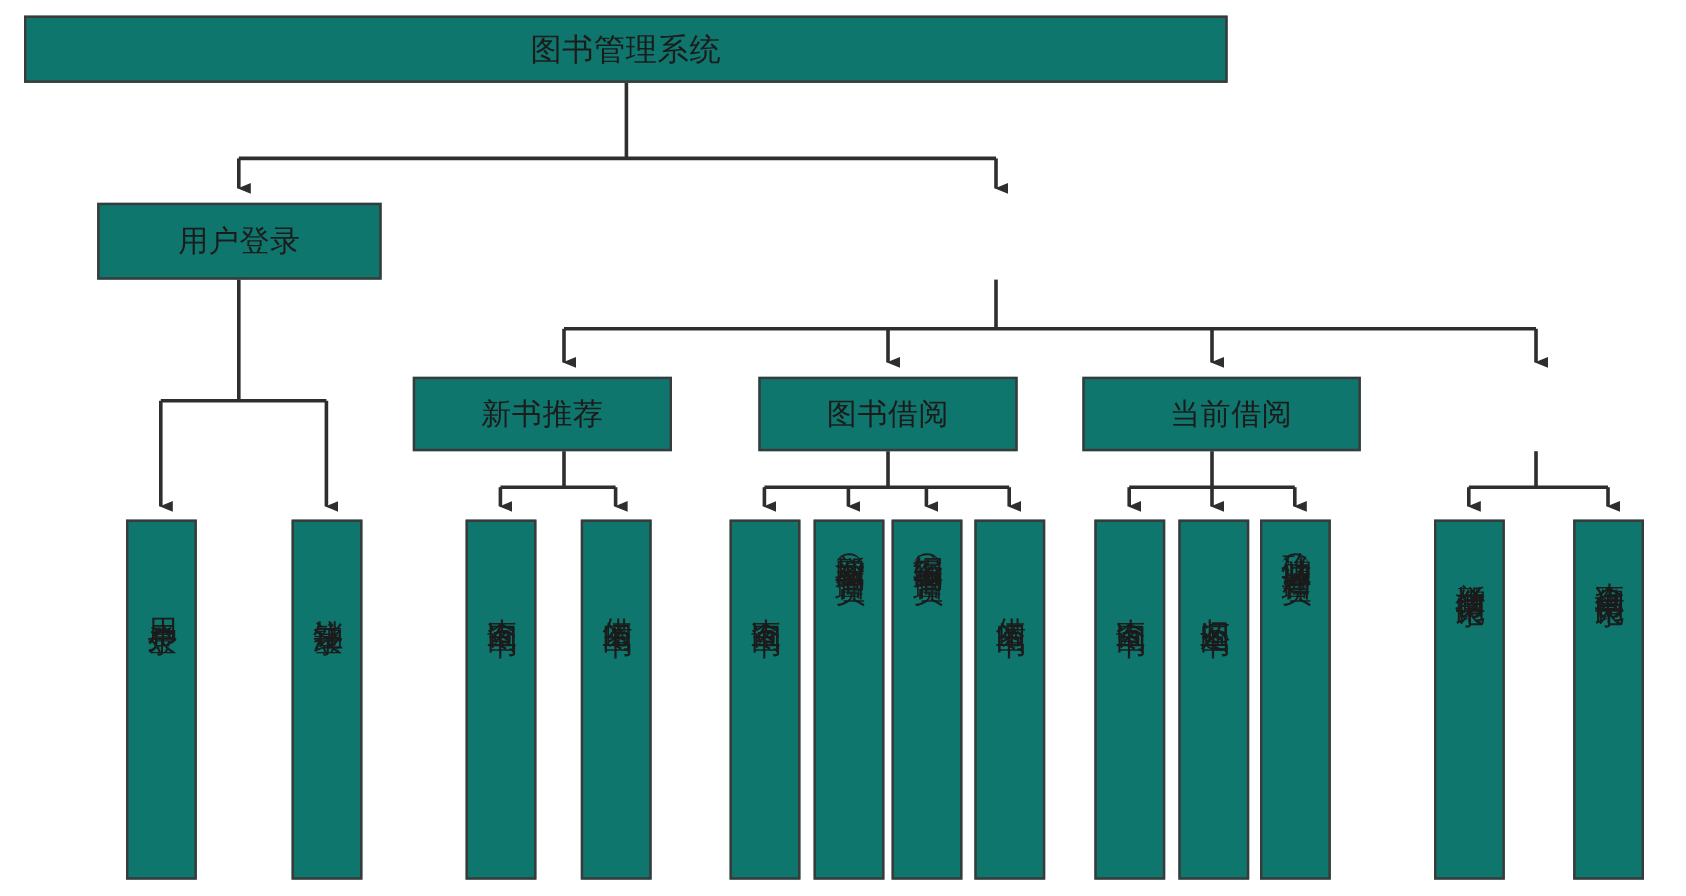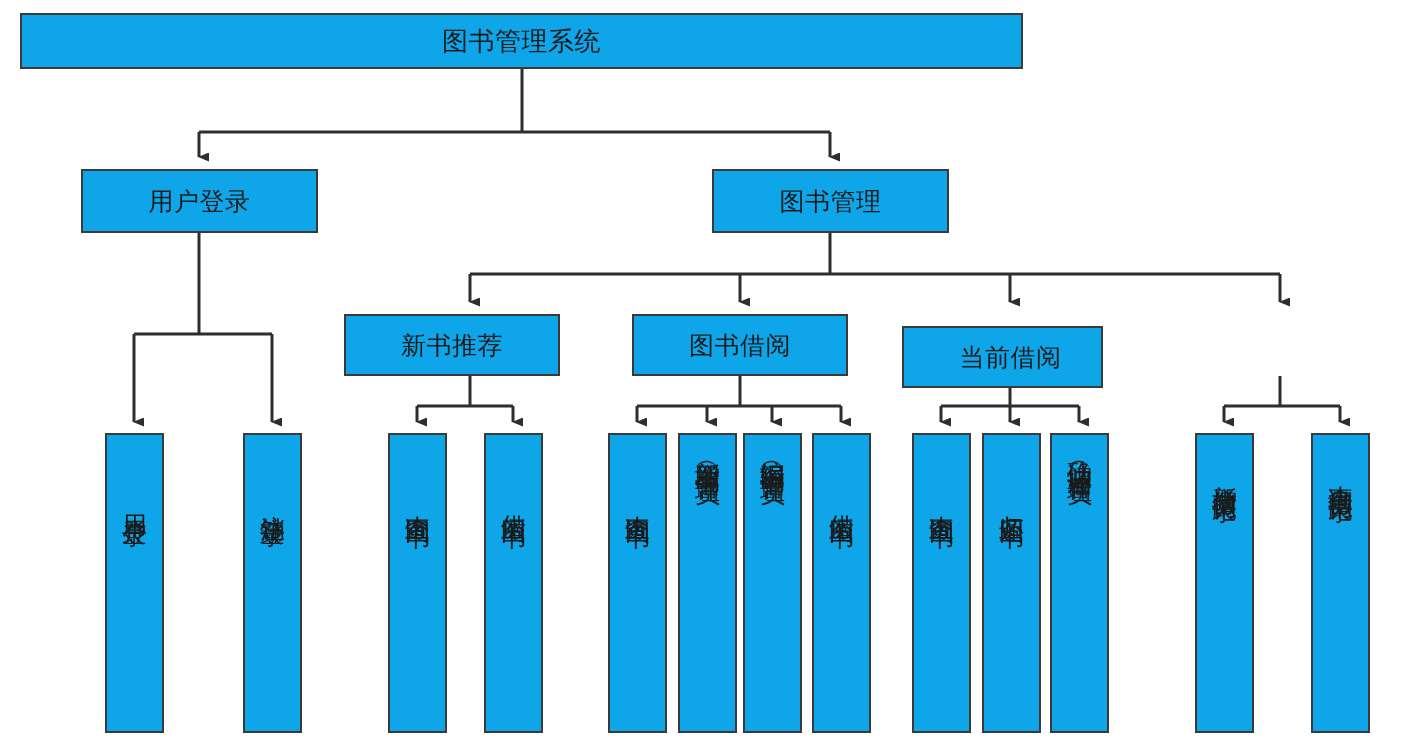--- a/index.html
+++ b/index.html
@@ -22,21 +22,21 @@
   }
   svg#tree-svg {
     position: absolute;
     left: 0; top: 0;
     width: 1405px;
     height: 747px;
   }
   .node-box {
     position: absolute;
     box-sizing: border-box;
-    background: #0ea5e9;
+    background: #0f766e;
     border: 2px solid #3a3a3a;
     display: flex;
     align-items: center;
     justify-content: center;
     overflow: hidden;
   }
   .node-label {
     color: #1b1b1b;
     line-height: 1.0;
     white-space: nowrap;
@@ -129,31 +129,28 @@
     </g>
   </svg>
 
   <div class="node-box horiz root" style="left:20px; top:13px; width:1003px; height:56px;">
     <span class="node-label">图书管理系统</span>
   </div>
 
   <div class="node-box horiz" style="left:81px; top:169px; width:237px; height:64px;">
     <span class="node-label">用户登录</span>
   </div>
-  <div class="node-box horiz" style="left:712px; top:169px; width:237px; height:64px;">
-    <span class="node-label">图书管理</span>
-  </div>
 
   <div class="node-box horiz" style="left:344px; top:314px; width:216px; height:62px;">
     <span class="node-label">新书推荐</span>
   </div>
   <div class="node-box horiz" style="left:632px; top:314px; width:216px; height:62px;">
     <span class="node-label">图书借阅</span>
   </div>
-  <div class="node-box horiz" style="left:902px; top:326px; width:201px; height:62px;padding-left:16px;">
+  <div class="node-box horiz" style="left:902px; top:314px; width:232px; height:62px;padding-left:16px;">
     <span class="node-label">当前借阅</span>
   </div>
 
   <div class="node-box vert" style="left:105px; top:433px; width:59px; height:300px; padding-top:60px;">
     <span class="node-label">用户登录</span>
   </div>
   <div class="node-box vert" style="left:243px; top:433px; width:59px; height:300px; padding-top:60px;">
     <span class="node-label">注销登录</span>
   </div>
 

